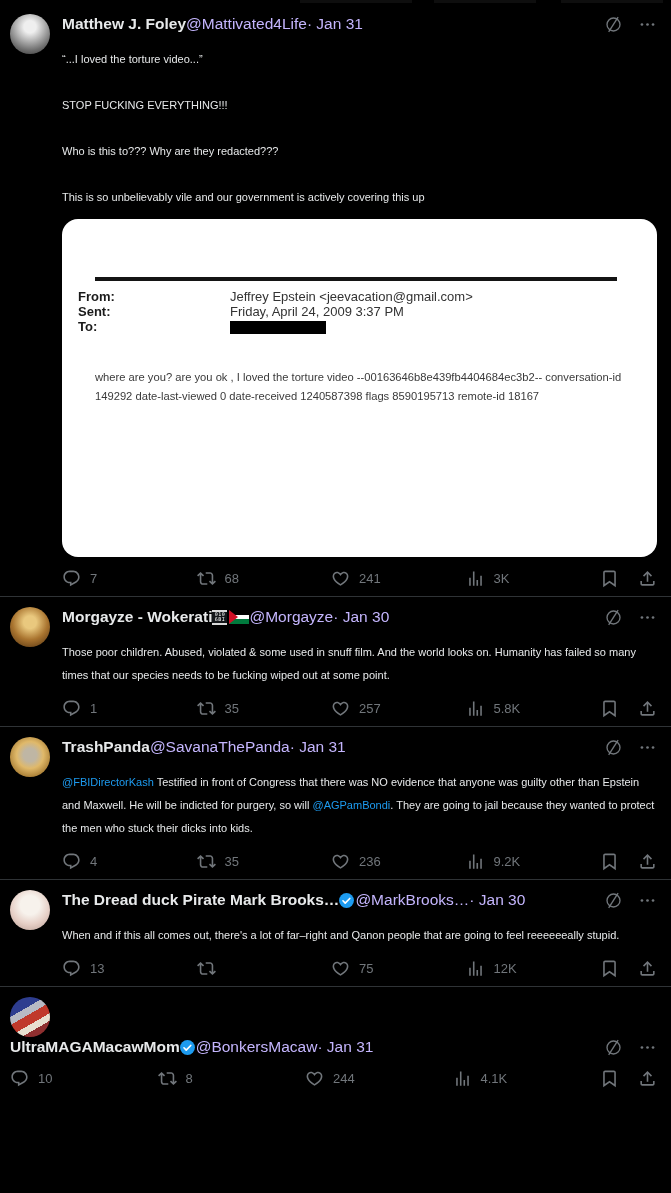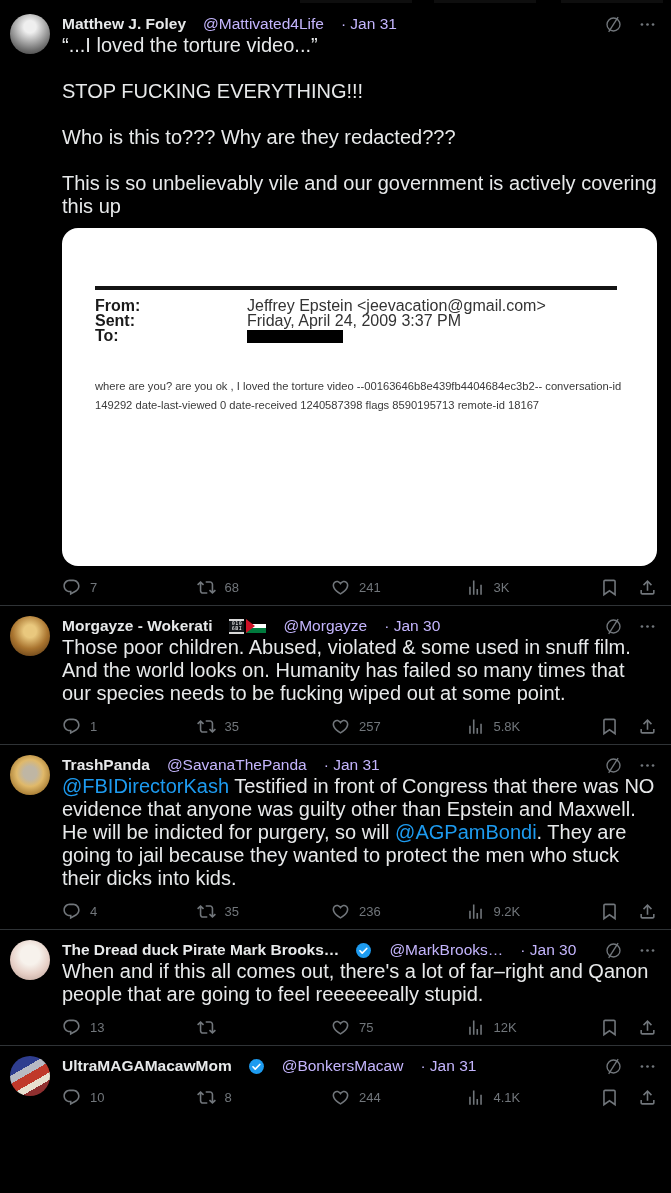--- a/index.html
+++ b/index.html
@@ -5,60 +5,60 @@
   html,body{margin:0;padding:0;background:#000;}
   body{width:671px;height:1193px;overflow:hidden;font-family:"Liberation Sans","DejaVu Sans",sans-serif;
        -webkit-font-smoothing:antialiased;}
   .crop-strip{height:4px;display:flex;}
   .crop-strip i{display:block;height:3px;background:#0e0e0e;}
   .cs1{width:112px;margin-left:300px;}
   .cs2{width:102px;margin-left:22px;}
   .cs3{width:102px;margin-left:25px;}
 
   .tweet{display:flex;padding:10px 14px 8px 10px;border-bottom:1px solid #2f3336;}
-  .tweet:last-child{border-bottom:none;}
+  .tweet:last-child{border-bottom:none;flex-direction:column;}
   .av-col{width:40px;margin-right:12px;flex-shrink:0;}
   .avatar{width:40px;height:40px;border-radius:50%;cursor:pointer;}
   .av-matthew{background:radial-gradient(circle at 50% 32%,#efefef 0 18%,#b9b9b9 40%,#6d6d6d 70%,#2c2c2c 100%);}
   .av-morgayze{background:radial-gradient(circle at 50% 38%,#e9c87e 0 20%,#a9742f 55%,#4a2c0e 100%);}
   .av-trashpanda{background:radial-gradient(circle at 50% 45%,#bfb6a4 0 22%,#e0b96a 45%,#a97e35 75%,#6b4a1d 100%);}
   .av-duck{background:radial-gradient(circle at 50% 38%,#f7f2ec 0 30%,#e6cfc6 60%,#b59a90 100%);}
   .av-macaw{background:linear-gradient(150deg,#2e3d8f 0 32%,#b8bac4 32% 45%,#c0392b 45% 62%,#e8e0d0 62% 74%,#8f2f2f 74% 100%);}
 
   .content{flex:1;min-width:0;}
-  .hdr{display:flex;align-items:center;gap:17px;font-size:15.5px;line-height:20px;}
+  .hdr{display:flex;align-items:center;gap:0;font-size:15.5px;line-height:20px;}
   .name{font-weight:700;color:#e7e9ea;white-space:nowrap;overflow:hidden;text-overflow:ellipsis;flex-shrink:1;cursor:pointer;}
   .handle,.date{color:#c4b5fd;white-space:nowrap;cursor:pointer;}
   .hdr-icons{margin-left:auto;display:flex;align-items:center;gap:15px;color:#71767b;flex-shrink:0;padding-left:6px;}
   .hdr-icons svg{display:block;cursor:pointer;}
 
   .vbadge{flex-shrink:0;display:inline-block;margin-left:-1px;cursor:default;}
 
   .name-emojis{display:inline-flex;align-items:center;gap:2px;flex-shrink:0;}
   .digital-badge{display:inline-flex;flex-direction:column;justify-content:center;align-items:center;
     width:15px;height:11px;background:#14171a;border-top:2px solid #d9d9d9;border-bottom:2px solid #d9d9d9;}
   .digital-badge i{font-style:normal;font-family:"DejaVu Sans Mono",monospace;font-size:5px;line-height:5px;color:#fff;letter-spacing:.5px;}
   .ps-flag{display:inline-block;width:20px;height:14px;position:relative;
     background:linear-gradient(#000 0 33%,#fff 33% 66%,#007a3d 66%);}
   .ps-flag::before{content:"";position:absolute;left:0;top:0;
     border-top:7px solid transparent;border-bottom:7px solid transparent;border-left:9px solid #ce1126;}
 
-  .body-text{color:#e7e9ea;font-size:20px;line-height:23px;margin-top:0;white-space:pre-wrap;word-wrap:break-word;}
+  .body-text{color:#e7e9ea;font-size:11px;line-height:23px;margin-top:14px;white-space:pre-wrap;word-wrap:break-word;}
   .mention{color:#1d9bf0;cursor:pointer;}
 
   .emoji-eyeroll{display:inline-block;width:17px;height:17px;border-radius:50%;position:relative;vertical-align:-3px;margin-left:2px;
     background:radial-gradient(circle at 50% 42%,#ffd45e,#f3b33d);}
   .ee-eye{position:absolute;top:2px;width:5px;height:6px;background:#fff;border-radius:50%;overflow:hidden;}
   .ee-eye::after{content:"";position:absolute;left:1px;top:0;width:3px;height:3px;background:#65471b;border-radius:50%;}
   .ee-l{left:3px;}.ee-r{right:3px;}
   .ee-mouth{position:absolute;left:5px;bottom:3px;width:7px;height:1.8px;background:#65471b;border-radius:2px;}
 
   .media-card{margin-top:10px;height:338px;background:#fff;border-radius:16px;position:relative;overflow:hidden;cursor:pointer;}
   .email-rule{position:absolute;left:33px;top:58px;width:522px;height:4px;background:#141414;}
-  .email-headers{position:absolute;left:33px;top:70px;font-size:16px;line-height:15px;color:#222;}
+  .email-headers{position:absolute;left:16px;top:70px;font-size:13px;line-height:15px;color:#222;}
   .email-row .lbl{display:inline-block;width:152px;font-weight:700;color:#1a1a1a;}
   .email-row .val{color:#333;}
   .redact{display:inline-block;width:96px;height:13px;background:#000;vertical-align:middle;}
   .email-body{position:absolute;left:33px;top:149px;width:528px;font-size:11.2px;line-height:19px;color:#3a3a3a;}
 
   .engage{display:flex;align-items:center;margin-top:12px;color:#71767b;font-size:13px;}
   .stat{flex:1;display:flex;align-items:center;gap:9px;cursor:pointer;}
   .stat svg{display:block;}
   .right-icons{display:flex;align-items:center;gap:19px;}
   .right-icons svg{display:block;cursor:pointer;}

